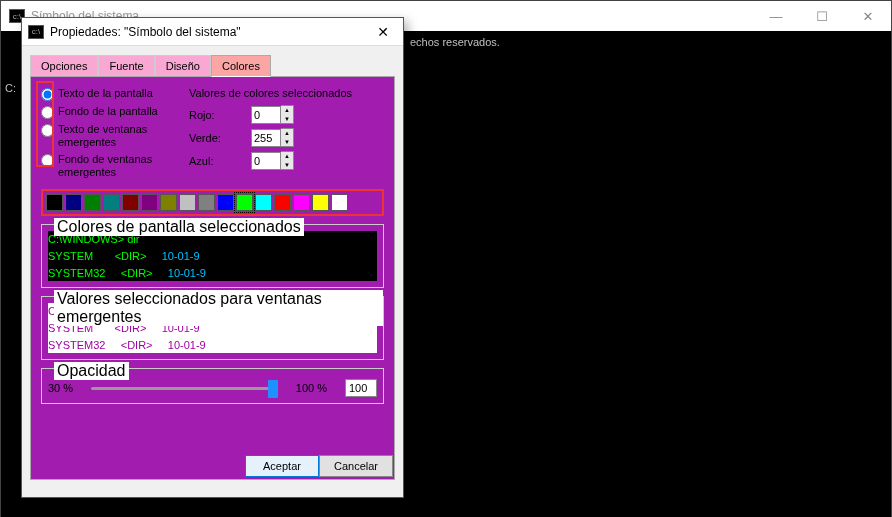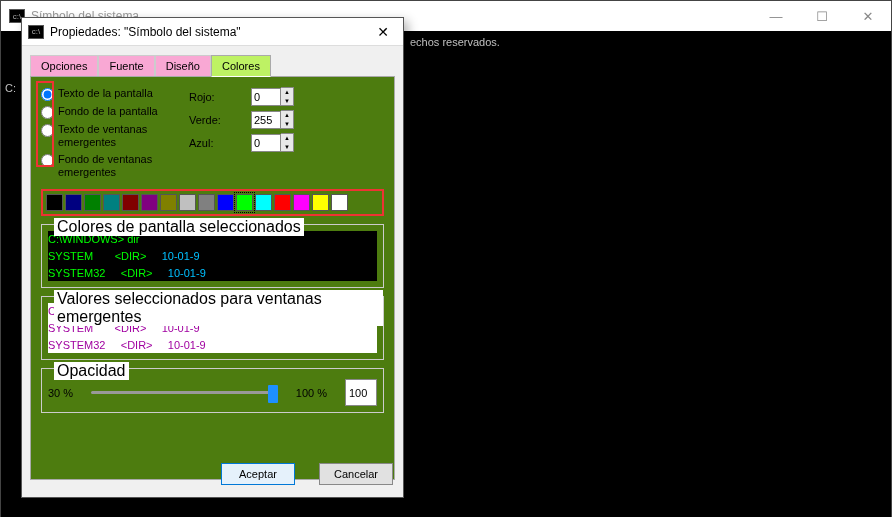--- a/index.html
+++ b/index.html
@@ -11,22 +11,22 @@
 .main-titlebar .winbtns{display:flex}
 .main-titlebar .winbtn{width:46px;height:30px;display:flex;align-items:center;justify-content:center;color:#888;font-size:13px;font-family:Arial}
 .console-body{background:#000;height:486px;color:#c0c0c0;font-family:Consolas,monospace;font-size:14px;padding:1px 4px;line-height:16px}
 .dialog{position:absolute;left:21px;top:17px;width:383px;height:481px;background:#f0f0f0;border:1px solid #555;box-shadow:4px 4px 10px rgba(0,0,0,.3)}
 .dlg-titlebar{height:28px;background:#fff;display:flex;align-items:center;padding-left:6px;border-bottom:1px solid #ddd}
 .dlg-titlebar .icon{width:16px;height:14px;background:#000;border:1px solid #555;margin-right:6px;display:flex;align-items:center;justify-content:center;color:#aaa;font-size:8px}
 .dlg-titlebar .title{flex:1;font-size:12px}
 .dlg-titlebar .close{width:40px;height:27px;display:flex;align-items:center;justify-content:center;font-size:14px;font-family:Arial}
 .tabs{display:flex;padding:8px 8px 0 8px;position:relative}
 .tab{padding:4px 10px;border:1px solid #ccc;border-bottom:none;background:#f9a8d4;margin-right:0;font-size:11px;cursor:pointer;position:relative;top:1px}
-.tab.active{background:#bef264;border:1px solid #aaa;border-bottom:1px solid #fff;z-index:2}
-.tab-body{margin:0 8px 24px 8px;background:#4d7c0f;border:1px solid #aaa;height:404px;position:relative;padding:10px}
+.tab.active{background:#fca5a5;border:1px solid #aaa;border-bottom:1px solid #fff;z-index:2}
+.tab-body{margin:0 8px 24px 8px;background:#a21caf;border:1px solid #aaa;height:404px;position:relative;padding:10px}
 .top-row{display:flex}
 .radios{width:148px;position:relative}
 .radio-highlight{position:absolute;left:-5px;top:-6px;width:18px;height:86px;border:2px solid #e33;pointer-events:none}
 .radio-opt{display:flex;align-items:flex-start;margin-bottom:4px;cursor:pointer}
 .radio-opt input{margin-right:4px;margin-top:1px}
 .radio-opt span{font-size:11px;line-height:13px}
 .values{flex:1}
 .values .vtitle{font-size:11px;margin-bottom:6px}
 .vrow{display:flex;align-items:center;margin-bottom:4px}
 .vrow label{width:62px;font-size:11px}
@@ -41,22 +41,22 @@
 .group-title{position:absolute;top:-7px;left:12px;background:#fff;padding:0 3px;font-size:16px}
 .preview{font-family:Consolas,"Courier New",monospace;font-size:15px;line-height:17px;height:50px;overflow:hidden;white-space:pre}
 .preview.screen{background:#000;color:#00ff00}
 .preview.screen .col2{color:#00ff00}
 .preview.screen .col3{color:#00c0ff}
 .preview.popup{background:#fff;color:#a000a0}
 .opacity-row{display:flex;align-items:center;gap:18px;margin-top:4px}
 .slider-track{flex:1;height:18px;position:relative;display:flex;align-items:center}
 .slider-line{height:3px;background:#999;width:100%;border-radius:2px}
 .slider-thumb{position:absolute;right:0;top:1px;width:10px;height:18px;background:#1e90ff;border-radius:1px}
-.opval{width:32px;height:27px;border:1px solid #888;padding:0 3px;font-size:11px}
-.dlg-buttons{position:absolute;right:10px;bottom:12px;display:flex;gap:24px}
+.opval{width:32px;height:18px;border:1px solid #888;padding:0 3px;font-size:11px}
+.dlg-buttons{position:absolute;right:10px;bottom:20px;display:flex;gap:0}
 .dlg-buttons button{width:74px;height:22px;border:1px solid #888;background:#e1e1e1;font-size:11px;cursor:pointer}
 .dlg-buttons button.primary{border:1px solid #0078d7;background:#e5f1fb}
 </style>
 </head>
 <body>
 
 <div class="main-window">
   <div class="main-titlebar">
     <div class="icon">c:\</div>
     <div class="title">Símbolo del sistema</div>
@@ -101,20 +101,21 @@
         <label class="radio-opt">
           <input type="radio" name="ct" style="">
           <span>Texto de ventanas emergentes</span>
         </label>
         <label class="radio-opt">
           <input type="radio" name="ct" style="">
           <span>Fondo de ventanas emergentes</span>
         </label>
       </div>
       <div class="values">
+        <div class="vtitle">Valores de colores seleccionados</div>
         <div class="vrow">
           <label>Rojo:</label>
           <div class="spinner">
             <input value="0" style="">
             <div class="spinbtns">
                 <div>▲</div>
                 <div>▼</div>
               </div>
           </div>
         </div>

